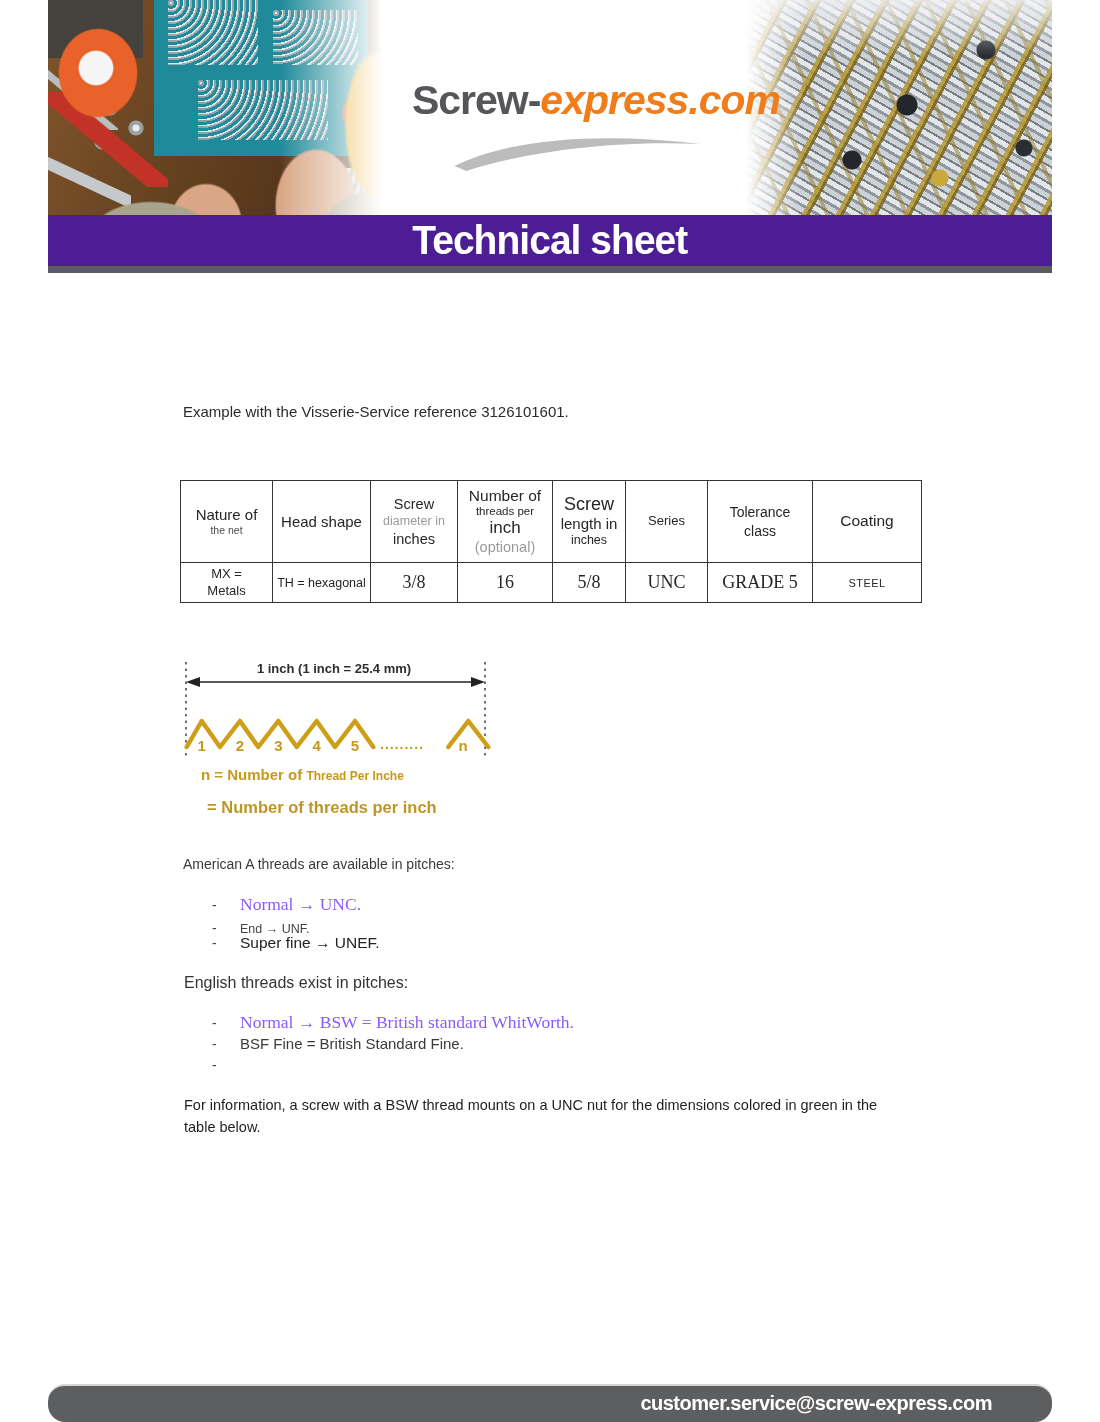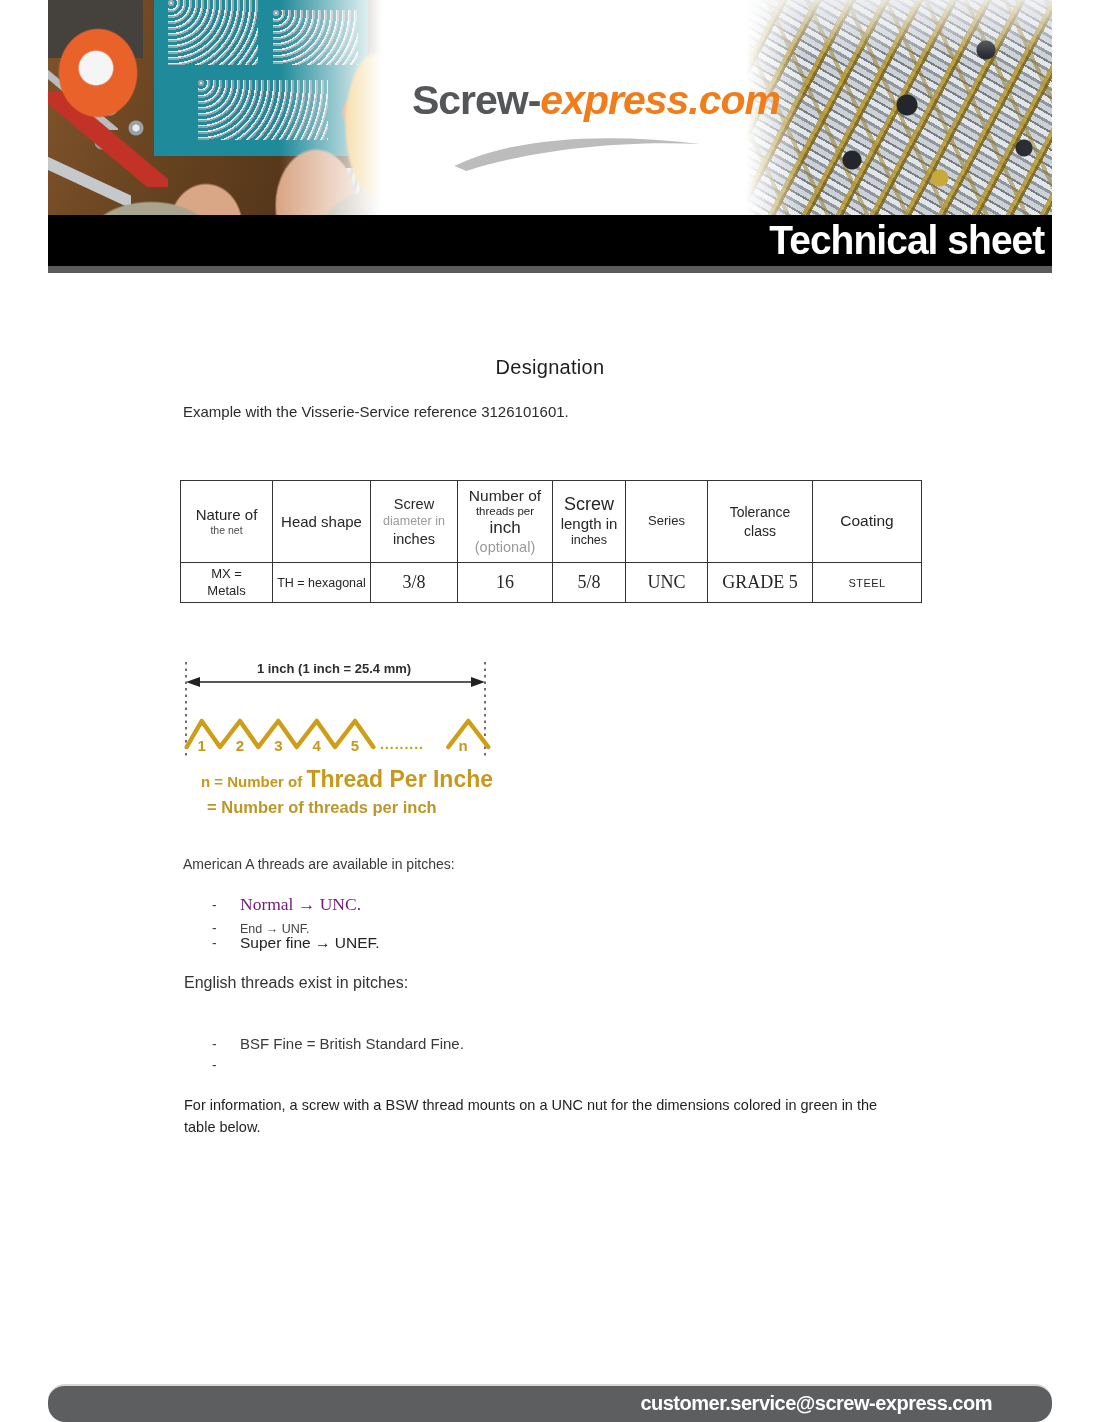--- a/index.html
+++ b/index.html
@@ -44,21 +44,21 @@
       repeating-linear-gradient(118deg,rgba(183,154,51,.85) 0 4px,rgba(122,99,26,.85) 4px 7px,rgba(0,0,0,0) 7px 30px),
       repeating-linear-gradient(65deg,rgba(146,120,34,.5) 0 4px,rgba(0,0,0,0) 4px 36px),
       repeating-linear-gradient(30deg,#ccd1d6 0 5px,#8f969e 5px 8px,#e3e6e9 8px 13px,#767d85 13px 15px),
       linear-gradient(#e8eaec,#c9cdd1);}
   .logo-wrap{position:absolute;left:48px;top:0;width:1096px;height:215px;}
   .logo-text{position:absolute;left:0;right:0;top:80px;text-align:center;font-size:41px;font-weight:bold;
              letter-spacing:-1px;line-height:1;white-space:nowrap;}
   .logo-gray{color:#55565a;}
   .logo-orange{color:#f07c1a;font-style:italic;}
   .swoosh{position:absolute;left:50%;top:130px;transform:translateX(-57%);}
-  .banner{position:absolute;left:48px;top:215px;width:1004px;height:51px;background:#000000;text-align:right;}
+  .banner{position:absolute;left:48px;top:215px;width:1004px;height:51px;background:#4c1d95;text-align:center;}
   .banner-title{display:inline-block;color:#ffffff;font-weight:bold;font-size:41px;line-height:51px;
                 letter-spacing:-1px;transform:scaleX(.95);white-space:nowrap;}
   .banner-strip{position:absolute;left:48px;top:266px;width:1004px;height:7px;background:#5a5b5d;}
 
   
   .doc-title{position:absolute;left:0;top:356px;width:1100px;text-align:center;margin:0;
              font-size:20px;font-weight:500;color:#1d1d1d;letter-spacing:.3px;}
   .example-line{position:absolute;left:183px;top:403px;margin:0;font-size:15px;color:#2b2b2b;}
   .designation-line{position:absolute;left:183px;top:444px;margin:0;font-size:15.5px;font-weight:500;color:#1c1c1c;}
 
@@ -80,29 +80,29 @@
   .h-coat{font-size:15.5px}
   .d-nature{font-size:13px;line-height:1.55}
   td.d-headshape{font-size:12.5px;vertical-align:bottom;padding-bottom:6px;}
   td.d-serif{font-family:"Liberation Serif","DejaVu Serif",serif;font-size:18px;color:#111;}
   td.d-steel{font-size:11px;letter-spacing:.4px;font-weight:500;}
 
   
   .diagram{position:absolute;left:178px;top:654px;}
   .cap1{position:absolute;left:201px;top:766px;margin:0;color:#c8981b;font-weight:bold;white-space:nowrap;}
   .cap1 .pre{font-size:15px;}
-  .cap1 .emph{font-size:23px;}
+  .cap1 .emph{font-size:12px;}
   .cap2{position:absolute;left:207px;top:798px;margin:0;color:#bd9726;font-weight:600;font-size:16.5px;}
 
   
   .intro-a{position:absolute;left:183px;top:856px;margin:0;font-size:14px;color:#3a3a3a;}
   .intro-e{position:absolute;left:184px;top:974px;margin:0;font-size:16px;color:#333333;}
   .li{position:absolute;left:212px;margin:0;white-space:nowrap;}
   .li .dash{display:inline-block;width:28px;color:#444;font-size:14px;}
-  .serif-item{font-family:"Liberation Serif","DejaVu Serif",serif;font-size:17.5px;color:#701a75;}
+  .serif-item{font-family:"Liberation Serif","DejaVu Serif",serif;font-size:17.5px;color:#8b5cf6;}
   .small-item{font-size:12.5px;color:#444;font-weight:500;}
   .med-item{font-size:15.5px;color:#222;font-weight:500;}
   .med-item2{font-size:15px;color:#3a3a3a;font-weight:500;margin-top:6px;}
   .li-a1{top:894px}.li-a2{top:919px}.li-a3{top:934px}
   .li-e1{top:1012px}.li-e2{top:1035px}.li-e3{top:1056px}
 
   .note{position:absolute;left:184px;top:1094px;width:700px;margin:0;font-size:14.5px;font-weight:500;
         color:#1f1f1f;line-height:1.55;}
 
   
@@ -124,21 +124,20 @@
     <svg class="swoosh" width="252" height="44" viewBox="0 0 252 44">
       <path d="M2,36 C58,8 150,2 248,14 C160,10 72,22 14,41 Z" fill="#bcbcbc"></path>
     </svg>
   </div>
 
   <div class="banner">
     <span class="banner-title">Technical sheet</span>
   </div>
   <div class="banner-strip"></div>
 
-  <h2 class="doc-title">Designation</h2>
   <p class="example-line">Example with the Visserie-Service reference 3126101601.</p>
 
   <table class="spec">
     <colgroup>
       <col style="width:92px">
         <col style="width:98px">
         <col style="width:87px">
         <col style="width:95px">
       <col style="width:73px">
         <col style="width:82px">
@@ -219,20 +218,21 @@
 
   <p class="cap1"><span class="pre">n = Number of </span><span class="emph">Thread Per Inche</span></p>
   <p class="cap2">= Number of threads per inch</p>
 
   <p class="intro-a">American A threads are available in pitches:</p>
   <p class="li li-a1"><span class="dash">-</span><span class="serif-item">Normal → UNC.</span></p>
   <p class="li li-a2"><span class="dash">-</span><span class="small-item">End → UNF.</span></p>
   <p class="li li-a3"><span class="dash">-</span><span class="med-item">Super fine → UNEF.</span></p>
 
   <p class="intro-e">English threads exist in pitches:</p>
+  <p class="li li-e1"><span class="dash">-</span><span class="serif-item">Normal → BSW = British standard WhitWorth.</span></p>
   <p class="li li-e2"><span class="dash">-</span><span class="med-item2">BSF Fine = British Standard Fine.</span></p>
   <p class="li li-e3"><span class="dash">-</span><span class="med-item2"></span></p>
 
   <p class="note">For information, a screw with a BSW thread mounts on a UNC nut for the dimensions colored in green in the table below.</p>
 
   <div class="footer">
     <span class="footer-email">customer.service@screw-express.com</span>
   </div>
 
 </div>

